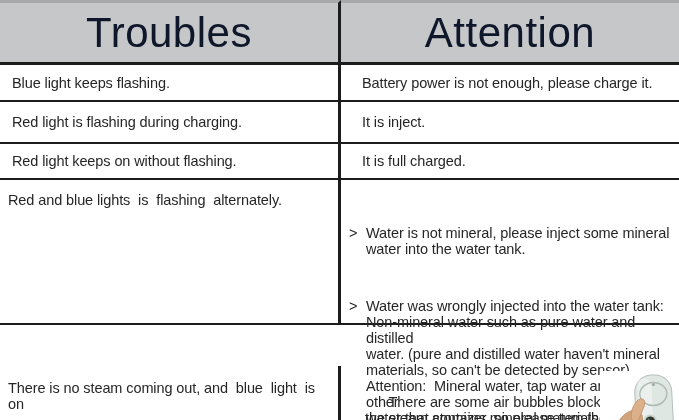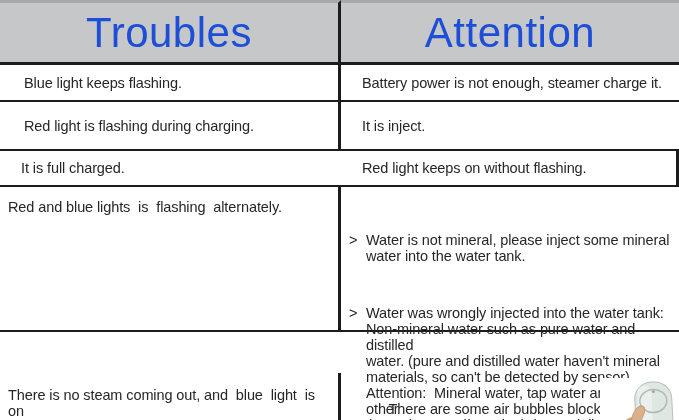--- a/index.html
+++ b/index.html
@@ -41,32 +41,32 @@
   }
   .row.header-row .cell {
     background: #c6c7c9;
     border-top: 3px solid #a8a9ab;
     display: flex;
     align-items: center;
     justify-content: center;
     font-size: 42px;
     line-height: 42px;
     letter-spacing: 0.5px;
-    color: #1d4ed8;
+    color: #0f172a;
   }
 
   
   .row.r1 { height: 37px; }
-  .row.r2 { height: 49px; }
+  .row.r2 { height: 42px; }
   .row.r3 { height: 36px; }
   .row.r1 .cell, .row.r2 .cell, .row.r3 .cell {
     display: flex;
     align-items: center;
   }
-  .row.r1 .cell.left, .row.r2 .cell.left, .row.r3 .cell.left { padding-left: 24px; }
+  .row.r1 .cell.left, .row.r2 .cell.left, .row.r3 .cell.left { padding-left: 12px; }
   .row.r1 .cell.right, .row.r2 .cell.right, .row.r3 .cell.right { padding-left: 21px; }
 
   
   .row.r4 { height: 145px; }
   .row.r4 .cell.left { padding: 12px 6px 0 8px; }
   .row.r4 .cell.right { padding: 13px 4px 0 8px; }
   .bullet-item {
     display: flex;
     align-items: flex-start;
   }
@@ -97,31 +97,31 @@
 
 <div class="page">
 
   <div class="row header-row">
     <div class="cell left">Troubles</div>
     <div class="cell right">Attention</div>
   </div>
 
   <div class="row r1">
     <div class="cell left">Blue light keeps flashing.</div>
-    <div class="cell right">Battery power is not enough, steamer charge it.</div>
+    <div class="cell right">Battery power is not enough, please charge it.</div>
   </div>
 
   <div class="row r2">
     <div class="cell left">Red light is flashing during charging.</div>
     <div class="cell right">It is inject.</div>
   </div>
 
   <div class="row r3">
+    <div class="cell left">Red light keeps on without flashing.</div>
     <div class="cell right">It is full charged.</div>
-    <div class="cell left">Red light keeps on without flashing.</div>
   </div>
 
   <div class="row r4">
     <div class="cell left">Red and blue lights  is  flashing  alternately.</div>
     <div class="cell right">
       <div class="bullet-item">
         <span class="bullet-glyph">&gt;</span>
         <span class="bullet-text">Water is not mineral, please inject some mineral
 water into the water tank.</span>
       </div>

